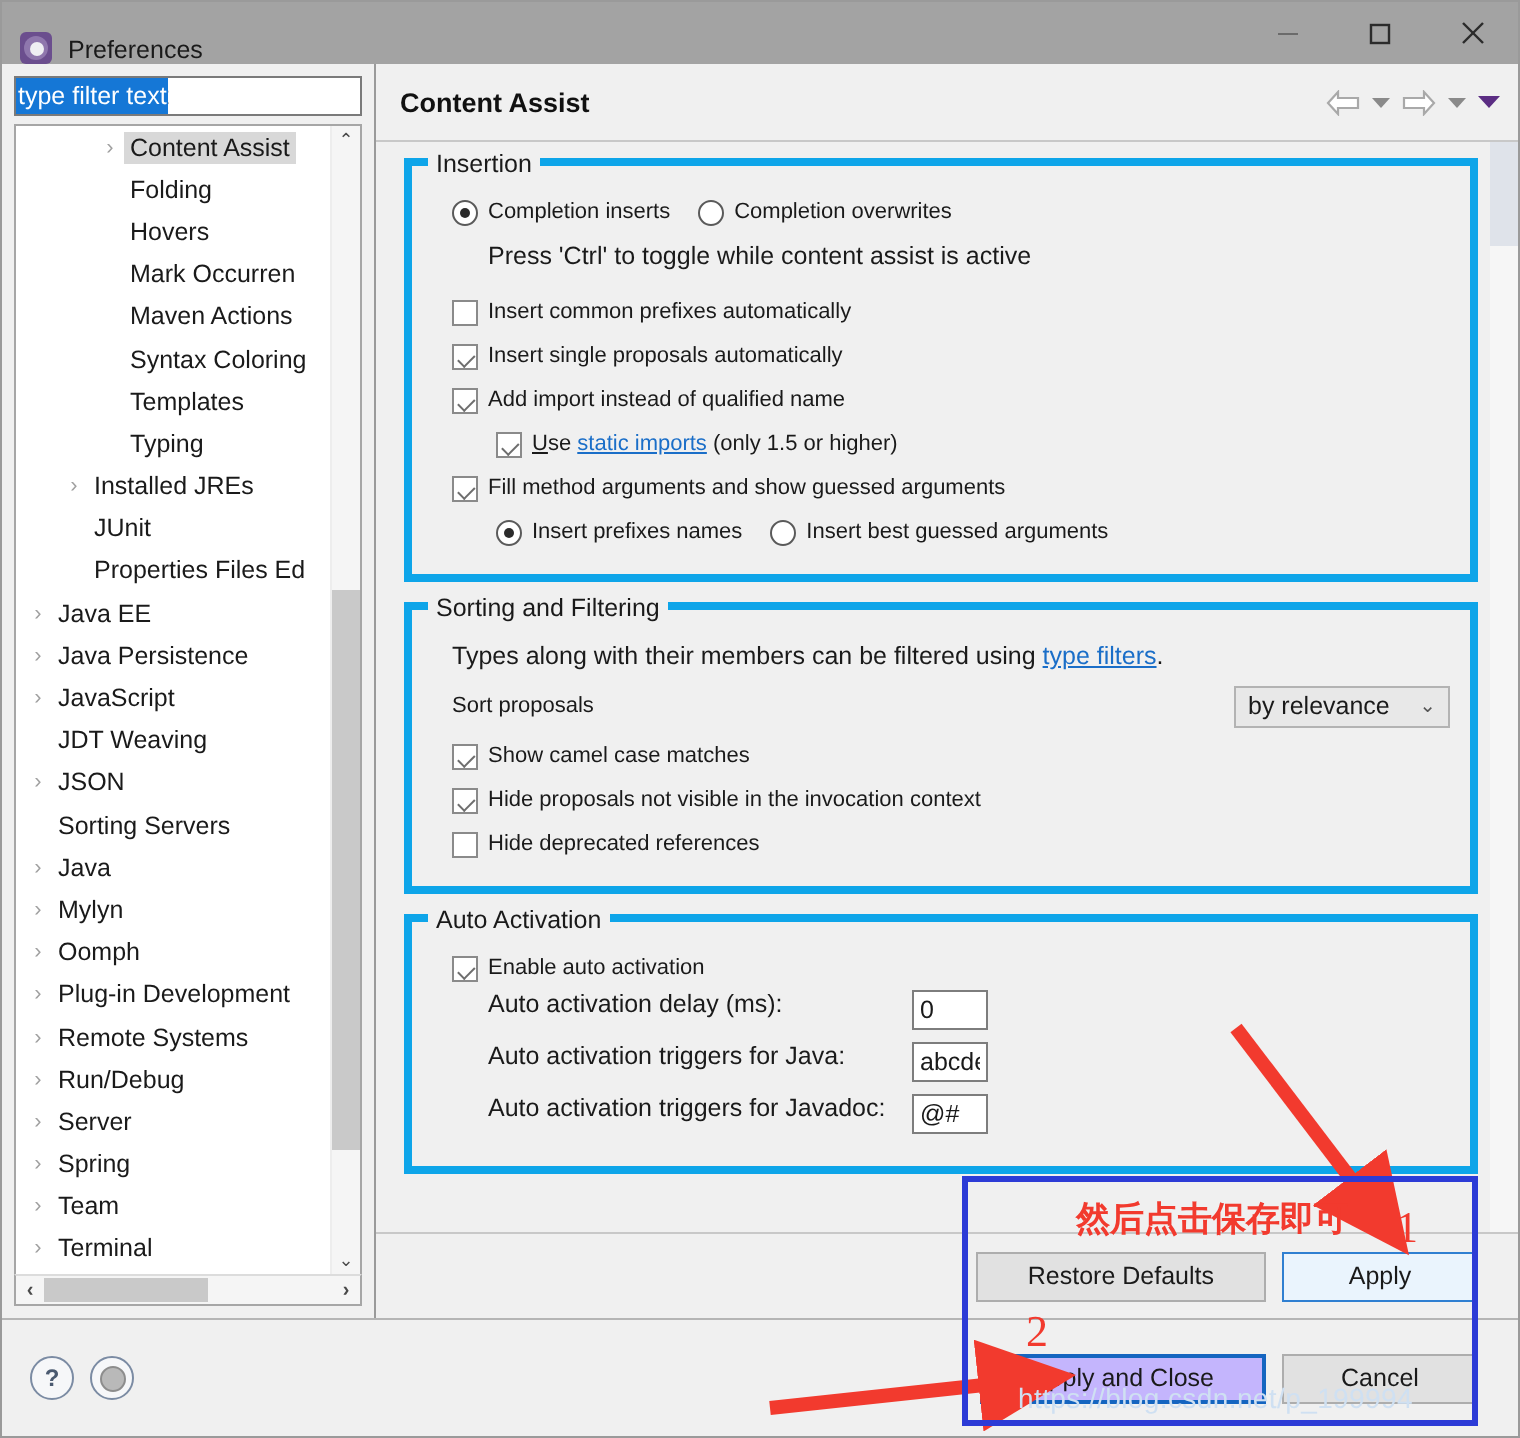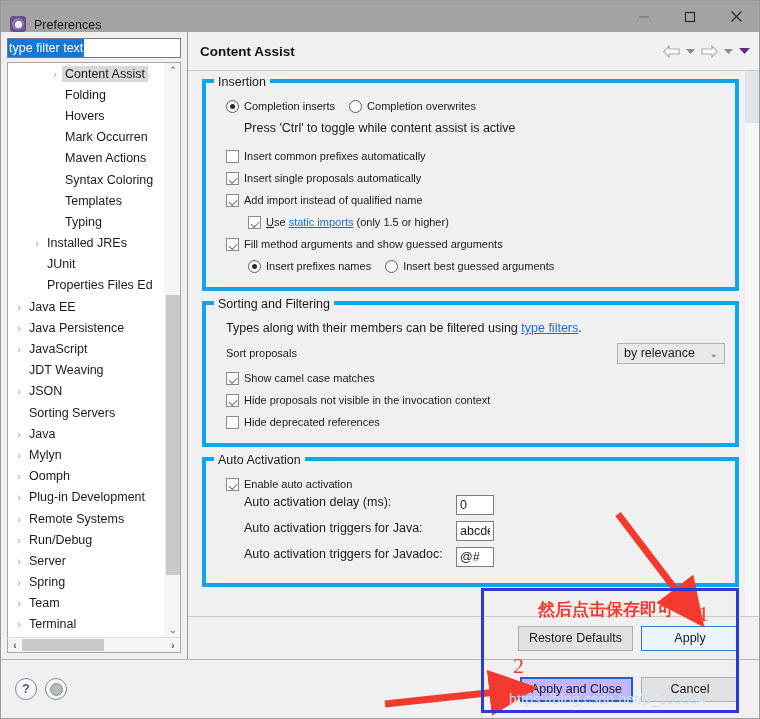--- a/index.html
+++ b/index.html
@@ -302,21 +302,21 @@
   }
   .bottom-right-btns {
     position:absolute; right:20px; display:flex; align-items:center; gap:8px;
   }
   .btn {
     min-width: 98px; height: 25px;
     border: 1px solid #adadad; background: #e1e1e1;
     font-family:"Liberation Sans", sans-serif; font-size:12.5px;
     color:#1a1a1a;
     display:flex; align-items:center; justify-content:center;
-    padding: 0 10px; box-sizing:border-box;
+    padding: 0 25px; box-sizing:border-box;
   }
   .btn.primary-hl {
     background: #eaf4fd; border: 1px solid #2f7fd1;
   }
   .btn.focus-ring {
     background: #c4b5fd; border: 1px solid #1565c0;
     box-shadow: inset 0 0 0 1px #1565c0;
   }
 
   

